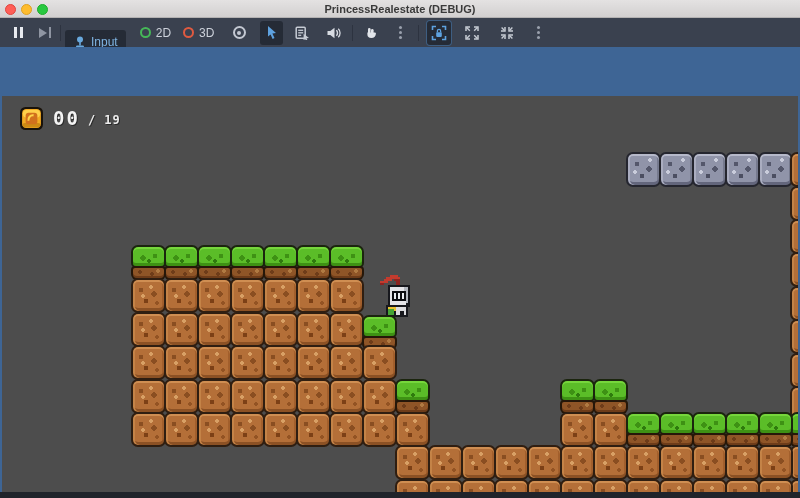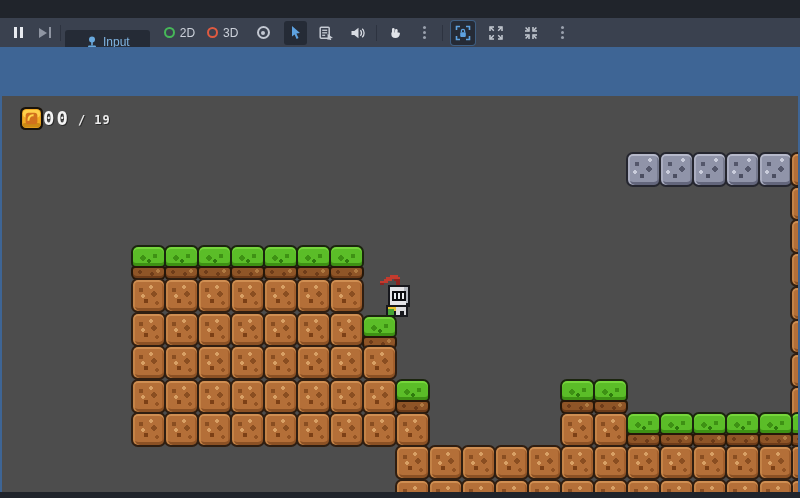--- a/index.html
+++ b/index.html
@@ -48,21 +48,21 @@
 
   
   .game-frame{position:absolute;left:0;top:47px;width:800px;height:445px;background:#3e6595;}
   .game{position:absolute;left:2px;top:49px;width:796px;height:441px;
         background:#4d4d4d;overflow:hidden;}
   .bottom-strip{position:absolute;left:0;top:492px;width:800px;height:6px;background:#20242b;}
 
   
   .hud{position:absolute;left:18px;top:11px;display:flex;align-items:flex-start;}
   .hud-num{font-family:"DejaVu Sans Mono",monospace;font-weight:bold;color:#f4f4f4;
-           font-size:19px;line-height:22px;letter-spacing:2px;
+           font-size:19px;line-height:22px;margin-left:10px;letter-spacing:2px;
            text-shadow:1px 1px 0 #2a2a2a;text-align:center;}
   .hud-total{font-family:"DejaVu Sans Mono",monospace;font-weight:bold;color:#ececec;
              font-size:12px;line-height:12px;margin-left:8px;margin-top:7px;letter-spacing:1px;
              text-shadow:1px 1px 0 #2a2a2a;}
 
   
   .tile{position:absolute;width:31px;height:31px;}
   .tile.dirt{background:#b46f38;border-radius:5px;
     box-shadow:0 0 0 2px #2f1e11, inset 0 2px 0 #cf8e52, inset 2px 0 0 #c48347,
                inset 0 -3px 0 #8c5124, inset -2px 0 0 #a25f2c;
@@ -95,36 +95,44 @@
       radial-gradient(circle at 19px 6px, #6e3c19 0 2px, transparent 2px),
       radial-gradient(circle at 25px 3px, #b07a42 0 1.6px, transparent 1.6px);}
 
   .knight{position:absolute;width:30px;height:44px;}
 </style>
 </head>
 <body>
 
 <div class="window">
 
+  <div class="titlebar">
+    <div class="lights">
+      <span class="light red"></span>
+      <span class="light yellow"></span>
+      <span class="light green"></span>
+    </div>
+    <div class="wintitle">PrincessRealestate (DEBUG)</div>
+  </div>
 
   <div class="toolbar">
     <button class="tb" style="margin-left:7px;">
       <span class="ic-pause">
           <i></i>
           <i></i>
         </span>
     </button>
     <button class="tb" style="margin-left:5px;">
       <span class="ic-next">
           <i class="tri"></i>
           <i class="bar"></i>
         </span>
     </button>
     <span class="sep"></span>
-    <button class="tb pressed" style="padding:0 20px;margin-top:18px;">
+    <button class="tb pressed" style="padding:0 8px;margin-top:18px;">
       <svg width="14" height="14" viewBox="0 0 14 14">
         <circle cx="7" cy="4.5" r="3" fill="#69a9dd"></circle>
         <rect x="6.2" y="7" width="1.6" height="3.5" fill="#69a9dd"></rect>
         <rect x="3" y="10.5" width="8" height="2.2" rx="1.1" fill="#69a9dd"></rect>
       </svg>
       <span class="input-lbl">Input</span>
     </button>
     <button class="tb" style="margin-left:14px;">
       <span class="ring green"></span>
       <span class="lbl">2D</span>

